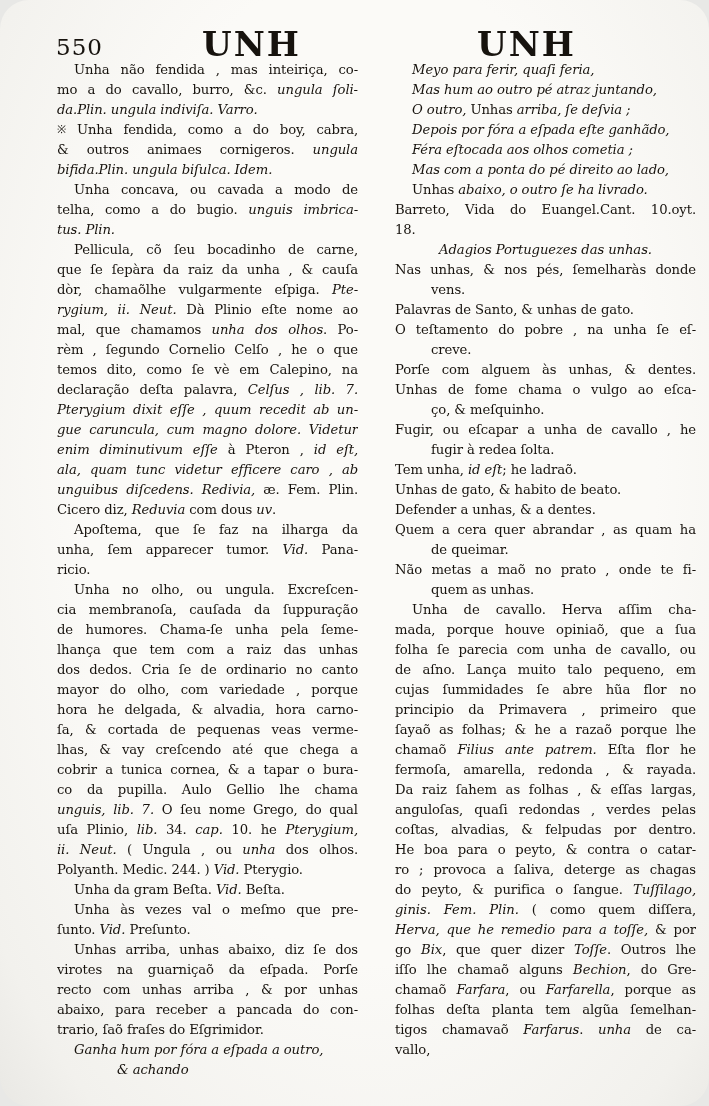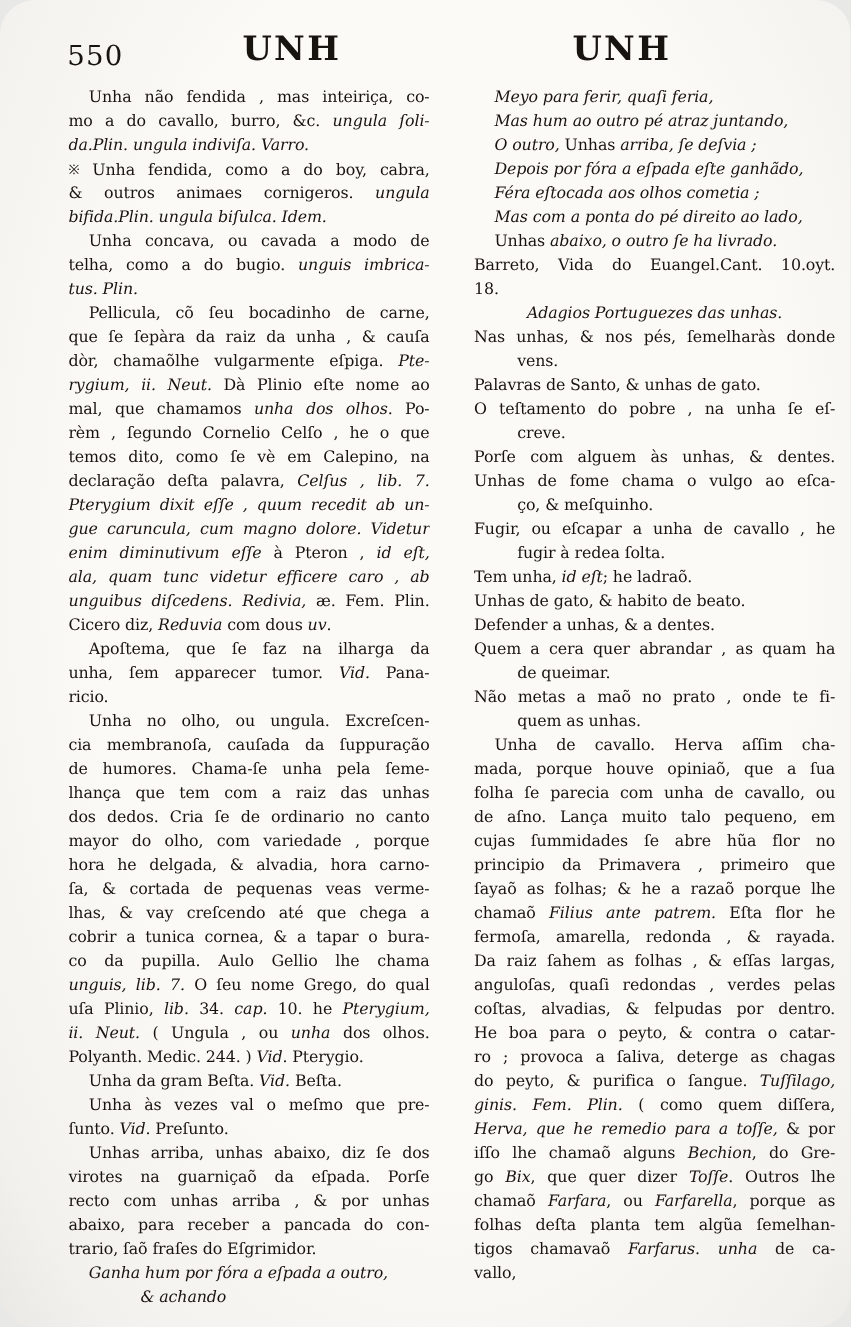--- a/index.html
+++ b/index.html
@@ -5,24 +5,24 @@
   html,body{margin:0;padding:0;background:#e8e8e6;}
   .page{
     position:relative;width:709px;height:1106px;overflow:hidden;
     background:
       radial-gradient(ellipse at 52% 42%, #fbfaf7 55%, #f2f1ed 88%, #e9e8e4 100%);
     font-family:"DejaVu Serif","Liberation Serif",serif;
     color:#17130e;
     border-radius:29px;
   }
   .pagenum{position:absolute;left:56px;top:34px;font-size:23px;letter-spacing:1px;}
-  .runhead{position:absolute;top:24px;font-size:28px;font-weight:bold;letter-spacing:2px;}
+  .runhead{position:absolute;top:24px;font-size:34px;font-weight:bold;letter-spacing:2px;}
   #rh-left{left:202px;}
   #rh-right{left:477px;}
-  .col{position:absolute;top:72px;width:301px;font-size:13.2px;line-height:20px;letter-spacing:-0.1px;}
+  .col{position:absolute;top:60px;width:301px;font-size:13.2px;line-height:20px;letter-spacing:-0.1px;}
   #col-left{left:57px;}
   #col-right{left:364px;margin-left:31px;}
   .line{height:20px;overflow:hidden;white-space:nowrap;}
   .line.just{white-space:normal;text-align:justify;text-align-last:justify;}
   .line.center{text-align:center;}
   .line.right{}
   .ind1{padding-left:17px;}
   .ind2{padding-left:36px;}
   .ind3{padding-left:60px;}
   .orn{font-size:11px;margin-right:4px;vertical-align:1px;}
@@ -125,20 +125,20 @@
       <div class="line just">chamaõ <i>Filius ante patrem.</i> Eſta flor he</div>
       <div class="line just">fermoſa, amarella, redonda , &amp; rayada.</div>
       <div class="line just">Da raiz ſahem as folhas , &amp; eſſas largas,</div>
       <div class="line just">anguloſas, quaſi redondas , verdes pelas</div>
       <div class="line just">coſtas, alvadias, &amp; felpudas por dentro.</div>
       <div class="line just">He boa para o peyto, &amp; contra o catar-</div>
       <div class="line just">ro ; provoca a ſaliva, deterge as chagas</div>
       <div class="line just">do peyto, &amp; purifica o ſangue. <i>Tuſſilago,</i></div>
       <div class="line just"><i>ginis. Fem. Plin.</i> ( como quem diſſera,</div>
       <div class="line just"><i>Herva, que he remedio para a toſſe,</i> &amp; por</div>
+      <div class="line just">go <i>Bix</i>, que quer dizer <i>Toſſe</i>. Outros lhe</div>
       <div class="line just">iſſo lhe chamaõ alguns <i>Bechion</i>, do Gre-</div>
-      <div class="line just">go <i>Bix</i>, que quer dizer <i>Toſſe</i>. Outros lhe</div>
       <div class="line just">chamaõ <i>Farfara</i>, ou <i>Farfarella</i>, porque as</div>
       <div class="line just">folhas deſta planta tem algũa ſemelhan-</div>
       <div class="line just">tigos chamavaõ <i>Farfarus</i>. <i>unha</i> de ca-</div>
       <div class="line right">vallo,</div>
     </div>
 </div>
 
 </body></html>

